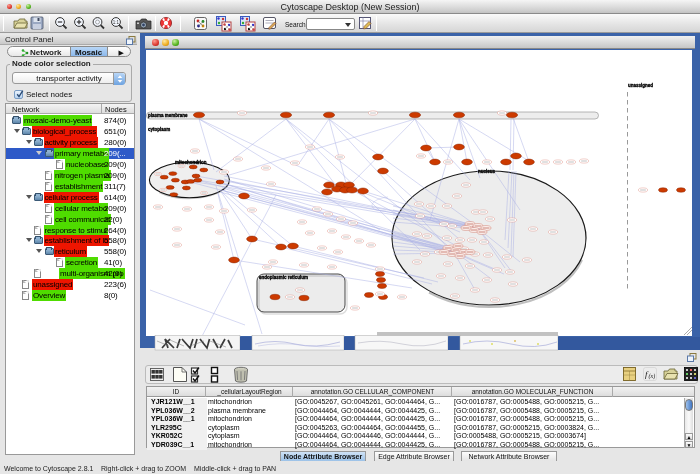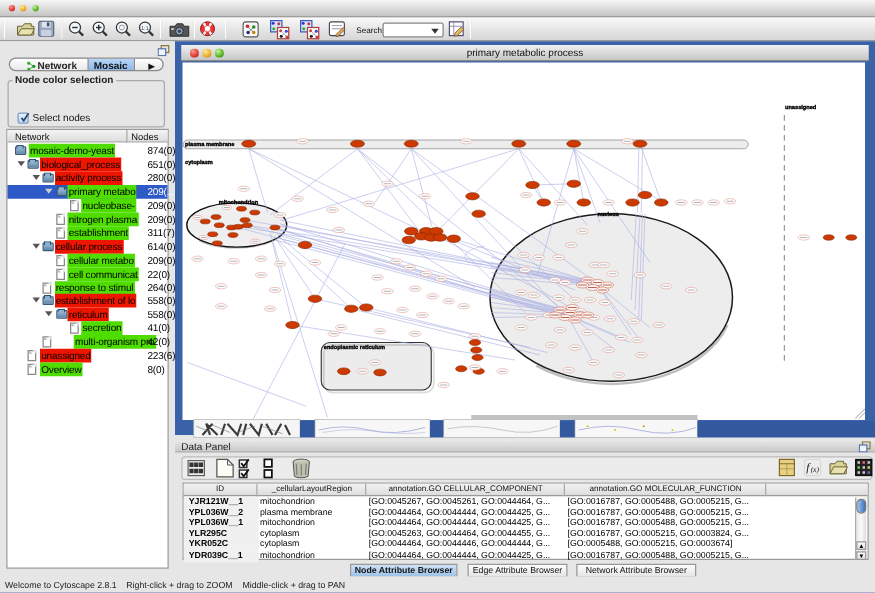--- a/index.html
+++ b/index.html
@@ -23,21 +23,21 @@
 #grpbox{position:absolute;left:6px;top:31px;width:126px;height:38px;border:1px solid #aaa;border-radius:3px}
 #grplbl{position:absolute;left:10px;top:26px;font-size:8px;font-weight:bold;color:#222;background:#e6e6e6;padding:0 2px}
 #combo{position:absolute;left:12px;top:39px;width:114px;height:12px;background:linear-gradient(#fff,#eee);border:1px solid #999;border-radius:3px;font-size:8px;color:#111;text-align:center;line-height:12px}
 #combo .btn{position:absolute;right:0px;top:0px;width:12px;height:12px;border-radius:0 3px 3px 0;background:linear-gradient(#b9d7f8,#6ea3e0);border-left:1px solid #999}
 #cbx{position:absolute;left:14px;top:57px;width:9px;height:9px;background:linear-gradient(#eaf2fc,#b9d5f3);border:1px solid #7a9cc4;border-radius:2px}
 #cbxl{position:absolute;left:26px;top:57px;font-size:8px;color:#111}
 #tree{position:absolute;left:5px;top:70px;width:130px;height:352px;background:#fff;border:1px solid #999}
 #treehdr{position:absolute;left:0;top:0;width:128px;height:10px;background:linear-gradient(#f4f4f4,#ddd);border-bottom:1px solid #aaa;font-size:7.5px;color:#111}
 .trow{position:absolute;left:0;width:128px;height:11px;font-size:8px;letter-spacing:-0.15px;color:#000;white-space:nowrap}
 .hl{position:absolute;top:0px;height:11px;line-height:11px;padding:0 1px}
-.num{position:absolute;left:112px;top:0;height:11px;line-height:11px}
+.num{position:absolute;left:98px;top:0;height:11px;line-height:11px}
 .gr{background:#4fdc00}.rd{background:#ee1500}
 .arrow{position:absolute;top:3px;width:0;height:0;border-left:3.5px solid transparent;border-right:3.5px solid transparent;border-top:4.5px solid #555}
 .fold{position:absolute;top:2px;width:9px;height:7px;background:linear-gradient(#9dbdd8,#5d86ab);border:1px solid #3c5a77;border-radius:1px}
 .fold:before{content:"";position:absolute;left:0px;top:-2px;width:4px;height:2px;background:#8fb2d2;border:1px solid #33506b;border-bottom:none;border-radius:1px 1px 0 0}
 .file{position:absolute;top:1px;width:7px;height:9px;background:#fff;border:1px solid #888}
 .file:before{content:"";position:absolute;right:-1px;top:-1px;width:0;height:0;border-top:3px solid #e6e6e6;border-left:3px solid transparent}
 .file:after{content:"";position:absolute;right:2px;top:-1px;width:0;height:0;border-bottom:3px solid #bbb;border-right:3px solid transparent}
 
 #win{left:140px;top:33px;width:560px;height:315px;background:#3a62a8}
 #wtitle{position:absolute;left:5px;top:3px;right:5px;height:13px;background:linear-gradient(#f0f0f0,#c6c6c6);border-bottom:1px solid #888}
@@ -63,20 +63,21 @@
 .tab{position:absolute;top:0;height:11px;background:linear-gradient(#fdfdfd,#e4e4e4);border:1px solid #999;font-size:7px;color:#111;text-align:center;line-height:10px}
 #statusbar{left:0;top:461px;width:700px;height:13px;background:#e6e6e6;font-size:7px;color:#222}
 #statusbar span{position:absolute;top:4px}
 .icon{position:absolute}
 </style></head>
 <body>
 <div id="titlebar" class="abs">
   <div class="tl" style="left:6.5px;background:radial-gradient(circle at 35% 30%,#ff9a90,#dc3a30 60%,#a01210)"></div>
   <div class="tl" style="left:16px;background:radial-gradient(circle at 35% 30%,#ffe9a0,#eeac20 60%,#b07400)"></div>
   <div class="tl" style="left:26px;background:radial-gradient(circle at 35% 30%,#c9f0a0,#57b520 60%,#2a7500)"></div>
+  <div class="t">Cytoscape Desktop (New Session)</div>
 </div>
 <div id="toolbar" class="abs">
   <div class="sep" style="left:3px"></div>
   <div class="sep" style="left:49px"></div>
   <div class="sep" style="left:128px"></div>
   <div class="sep" style="left:155px"></div>
   <div class="sep" style="left:180px"></div>
   <div class="sep" style="left:376px"></div>
   <span id="searchlbl">Search:</span>
   <div id="searchbox"></div>
@@ -168,38 +169,45 @@
       <g transform="translate(359,3)">
         <rect x="0.5" y="0.5" width="11" height="11" fill="#fff" stroke="#446" stroke-width="0.9"></rect>
         <line x1="0.5" y1="4" x2="11.5" y2="4" stroke="#88a" stroke-width="0.7"></line>
         <line x1="4" y1="0.5" x2="4" y2="11.5" stroke="#88a" stroke-width="0.7"></line>
         <path d="M5 9.5L10 4.5L12 6.5L7 11.5L4.6 12Z" fill="#db5" stroke="#743" stroke-width="0.6"></path>
       </g>
     </svg>
 </div>
 
 <div id="cp" class="abs">
+  <div id="cphdr">
+      <span>Control Panel</span>
+    </div>
   <svg class="icon" style="right:2px;top:3px" width="10" height="9" viewBox="0 0 10 9">
       <rect x="3" y="0.5" width="6" height="5.5" fill="none" stroke="#8a7a40" stroke-width="1"></rect>
       <rect x="0.5" y="3" width="6" height="5.5" fill="#eef4fb" stroke="#5a78a8" stroke-width="1"></rect>
     </svg>
   <div class="seg">
     <div class="m"></div>
     <svg style="position:absolute;left:13px;top:2px" width="8" height="8" viewBox="0 0 8 8">
         <circle cx="2" cy="1.5" r="1.3" fill="#2fae2f"></circle>
         <circle cx="2" cy="6.5" r="1.3" fill="#2fae2f"></circle>
         <circle cx="6" cy="4" r="1.3" fill="#1d8a1d"></circle>
         <path d="M2 1.5L6 4L2 6.5" stroke="#2fae2f" stroke-width="0.7" fill="none"></path>
       </svg>
     <div class="nt">Network</div>
     <div class="mt">Mosaic</div>
     <div class="ar">▶</div>
   </div>
   <div id="grpbox"></div>
   <div id="grplbl">Node color selection</div>
+  <div id="combo">transporter activity<div class="btn"><svg width="12" height="12" viewBox="0 0 12 12">
+          <path d="M6 2.2L8.3 5H3.7z" fill="#fff"></path>
+          <path d="M6 9.8L3.7 7H8.3z" fill="#fff"></path>
+        </svg></div></div>
   <div id="cbx">
       <svg width="11" height="12" viewBox="0 0 11 12" style="position:absolute;left:0px;top:-3px">
         <path d="M2.2 6.3L4 8.6L7.8 2.6" stroke="#2a4a74" stroke-width="1.4" fill="none"></path>
       </svg>
     </div>
   <div id="cbxl">Select nodes</div>
   <div id="tree">
     <div id="treehdr">
         <span style="position:absolute;left:6px;top:1px">Network</span>
         <span style="position:absolute;left:99px;top:1px">Nodes</span>
@@ -300,21 +308,20 @@
         </div>
       </div>
   </div>
 </div>
 
 <div id="win" class="abs">
   <div id="wtitle">
     <div class="tl" style="left:7px;top:3px;width:6.5px;height:6.5px;background:radial-gradient(circle at 35% 30%,#ff9a90,#dc3a30 60%,#a01210)"></div>
     <div class="tl" style="left:17px;top:3px;width:6.5px;height:6.5px;background:radial-gradient(circle at 35% 30%,#ffe9a0,#eeac20 60%,#b07400)"></div>
     <div class="tl" style="left:27px;top:3px;width:6.5px;height:6.5px;background:radial-gradient(circle at 35% 30%,#c9f0a0,#57b520 60%,#2a7500)"></div>
-    <div class="t">primary metabolic process</div>
   </div>
   <div id="canvas">
     <svg style="position:absolute;left:0;top:1px" width="546" height="284" viewBox="0 0 546 284" id="graph">
         <ellipse cx="343" cy="187" rx="97" ry="67" fill="#ededed" stroke="#1a1a1a" stroke-width="1.2"></ellipse>
         <path d="M 283 241.5 A 97 67 0 0 0 436 209" fill="none" stroke="#00000040" stroke-width="2"></path>
         <rect x="0.5" y="61" width="452" height="7" rx="3.5" fill="#ededed" stroke="#999" stroke-width="0.7"></rect>
         <path d="M 13.400000000000006 141.5 A 40 17.7 0 0 0 82.4 133" fill="none" stroke="#00000033" stroke-width="1.4"></path>
         <ellipse cx="43.400000000000006" cy="129" rx="40" ry="17.7" fill="#efefef" stroke="#111" stroke-width="1.1"></ellipse>
         <rect x="111" y="223" width="88" height="38" rx="7" fill="#ececec" stroke="#333" stroke-width="0.9"></rect>
         <rect x="113" y="225" width="88" height="38" rx="7" fill="none" stroke="#00000022" stroke-width="1.5"></rect>
@@ -692,23 +699,20 @@
       <rect x="320" y="3.5" width="98" height="14.5" fill="#f7f7f7" stroke="#aaa" stroke-width="0.5"></rect>
       <path d="M323 12 q24 -6 48 0 t46 -2" stroke="#9aa0d5" stroke-width="0.6" fill="none"></path>
       <circle cx="330" cy="9" r="0.8" fill="#cc0"></circle>
       <circle cx="352" cy="12" r="0.8" fill="#cc0"></circle>
       <circle cx="375" cy="9" r="0.8" fill="#c90"></circle>
       <circle cx="398" cy="12" r="0.8" fill="#cc0"></circle>
       <rect x="418" y="5" width="142" height="13" fill="#33589e"></rect>
     </svg></div>
 
 <div id="dp" class="abs">
-  <div id="dphdr">
-      <span>Data Panel</span>
-    </div>
   <svg class="icon" style="right:3px;top:1px" width="10" height="9" viewBox="0 0 10 9">
       <rect x="3" y="0.5" width="6" height="5.5" fill="none" stroke="#8a7a40" stroke-width="1"></rect>
       <rect x="0.5" y="3" width="6" height="5.5" fill="#eef4fb" stroke="#5a78a8" stroke-width="1"></rect>
     </svg>
   <div id="dptools"><svg width="553" height="19" viewBox="0 0 553 19" id="dpicons">
         <g transform="translate(4,2)">
           <rect x="0.5" y="0.5" width="13" height="12" fill="#eee" stroke="#555" stroke-width="0.9"></rect>
           <g fill="#333">
             <rect x="1.5" y="2" width="3.4" height="3.6"></rect>
             <rect x="5.3" y="2" width="3.4" height="3.6"></rect>

